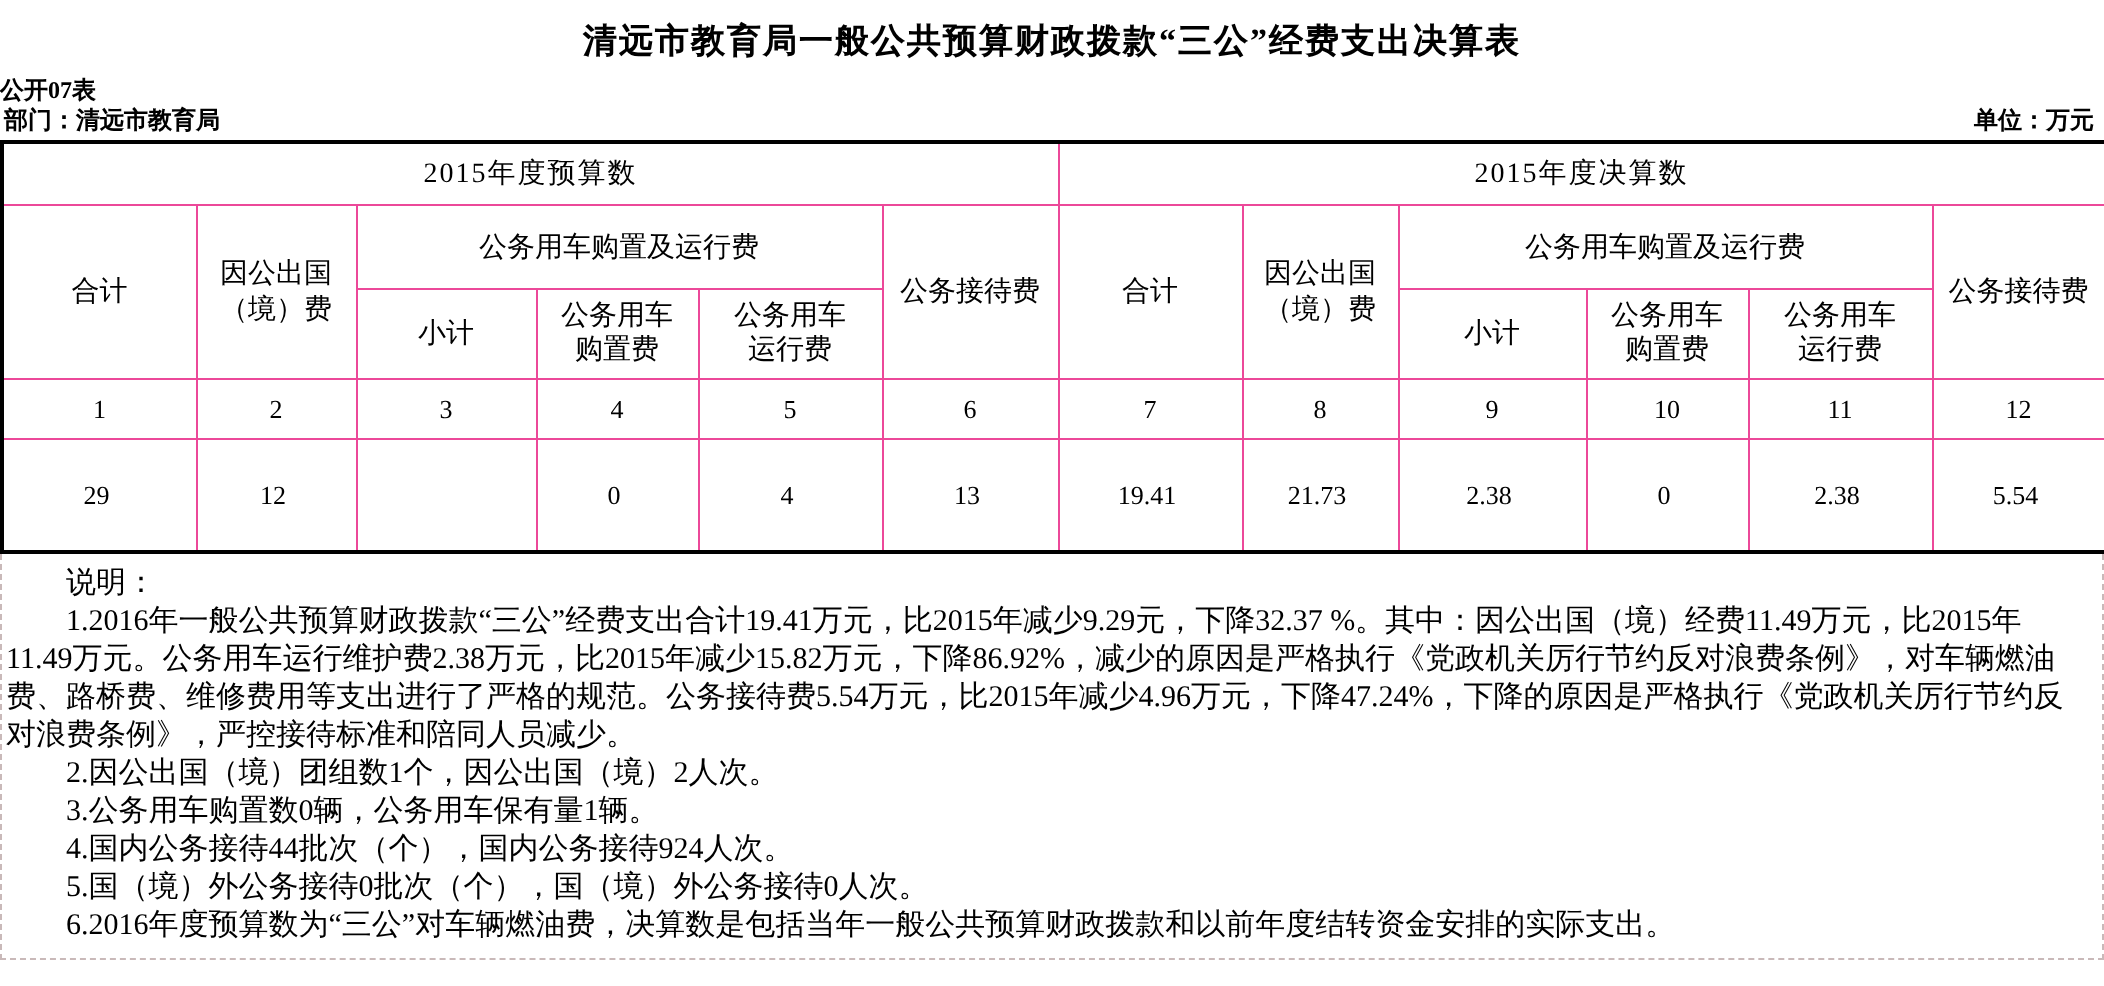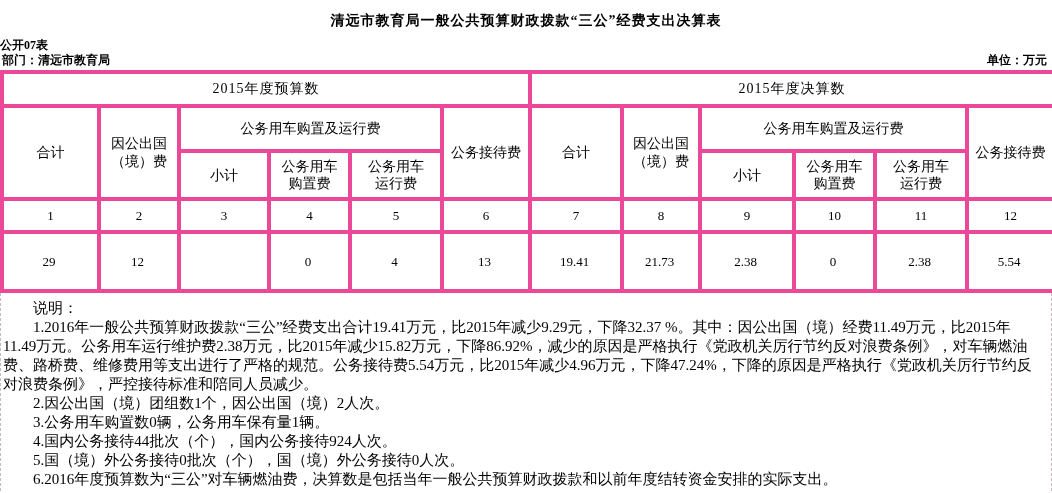--- a/index.html
+++ b/index.html
@@ -11,21 +11,21 @@
     color: #000000;
     font-family: "Liberation Serif", "DejaVu Serif", serif;
     overflow: hidden;
   }
   .page { width: 1052px; height: 493px; position: relative; }
 
   .title {
     margin: 0;
     padding-top: 9px;
     text-align: center;
-    font-size: 14px;
+    font-size: 17px;
     font-weight: bold;
     letter-spacing: 1px;
     line-height: 24px;
   }
   .code-line {
     margin-top: 5px;
     text-align: left;
     font-size: 12px;
     font-weight: bold;
     padding-right: 5px;
@@ -40,21 +40,21 @@
     line-height: 15px;
   }
 
   table.budget-table {
     width: 1052px;
     border-collapse: collapse;
     table-layout: fixed;
     border: 2px solid #000;
   }
   table.budget-table td {
-    border: 4px solid #ec4899;
+    border: 1px solid #ec4899;
     text-align: center;
     vertical-align: middle;
     font-size: 14px;
     padding: 0;
     white-space: pre-line;
     overflow: hidden;
   }
   tr.group-row td { height: 30px; letter-spacing: 1px; }
   tr.head-row-1 td { height: 41px; }
   tr.head-row-2 td { height: 44px; line-height: 17px; }

